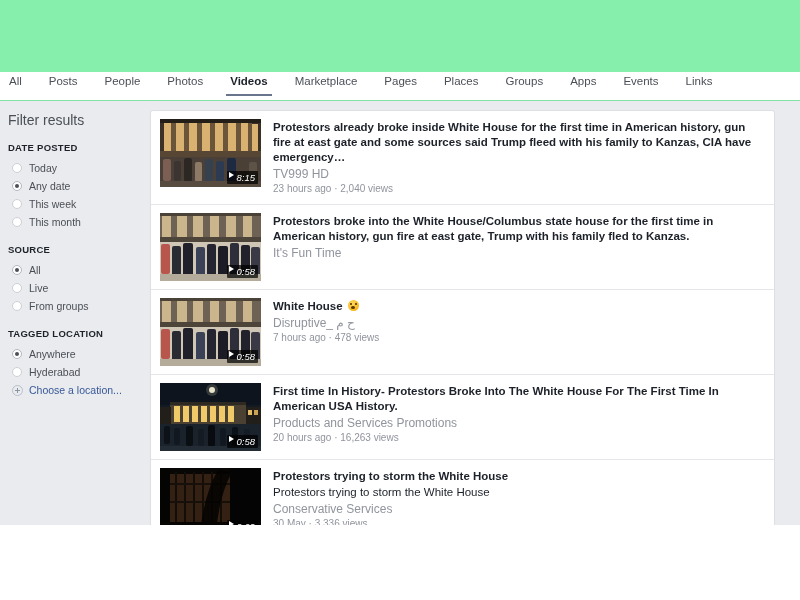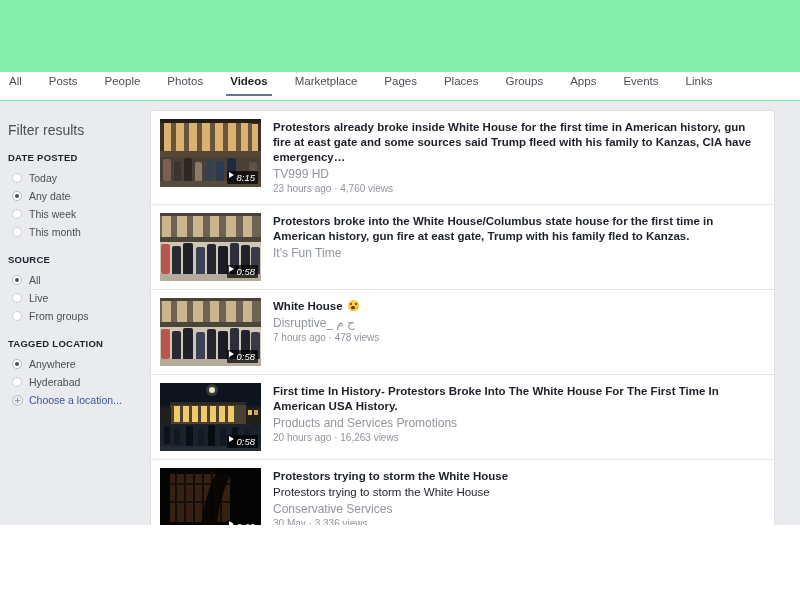--- a/index.html
+++ b/index.html
@@ -79,21 +79,20 @@
 
   
   .sidebar {
     position: absolute;
     left: 0;
     top: 101px;
     width: 138px;
     height: 424px;
     padding: 11px 0 0 8px;
     box-sizing: border-box;
-    margin-top: 10px;
   }
   .sidebar-title {
     font-size: 14px;
     color: #4b4f56;
     font-weight: normal;
     margin: 0 0 14px 0;
     line-height: 16px;
   }
   .filter-group {
     margin-bottom: 13px;
@@ -418,21 +417,21 @@
       <rect x="0" y="62" width="101" height="6" fill="#574a3e"></rect>
           </svg>
           <div class="duration">
             <span class="play-glyph"></span>
             <span>8:15</span>
           </div>
         </div>
         <div class="result-info">
           <div class="result-title"><span>Protestors already broke inside White House for the first time in American history, gun fire at east gate and some sources said Trump fleed with his family to Kanzas, CIA have emergency…</span></div>
           <div class="result-author">TV999 HD</div>
-          <div class="result-meta"><span>23 hours ago</span><span> · </span><span>4,760 views</span></div>
+          <div class="result-meta"><span>23 hours ago</span><span> · </span><span>2,040 views</span></div>
         </div>
       </div>
       <div class="result-row">
         <div class="thumb">
           <svg xmlns="http://www.w3.org/2000/svg" viewBox="0 0 101 68" preserveAspectRatio="none">
       <rect width="101" height="68" fill="#3a332c"></rect>
       <rect x="0" y="0" width="101" height="26" fill="#6d6253"></rect>
       <g fill="#cbb58c">
         <rect x="2" y="2" width="9" height="24"></rect>
               <rect x="17" y="1" width="10" height="25"></rect>

